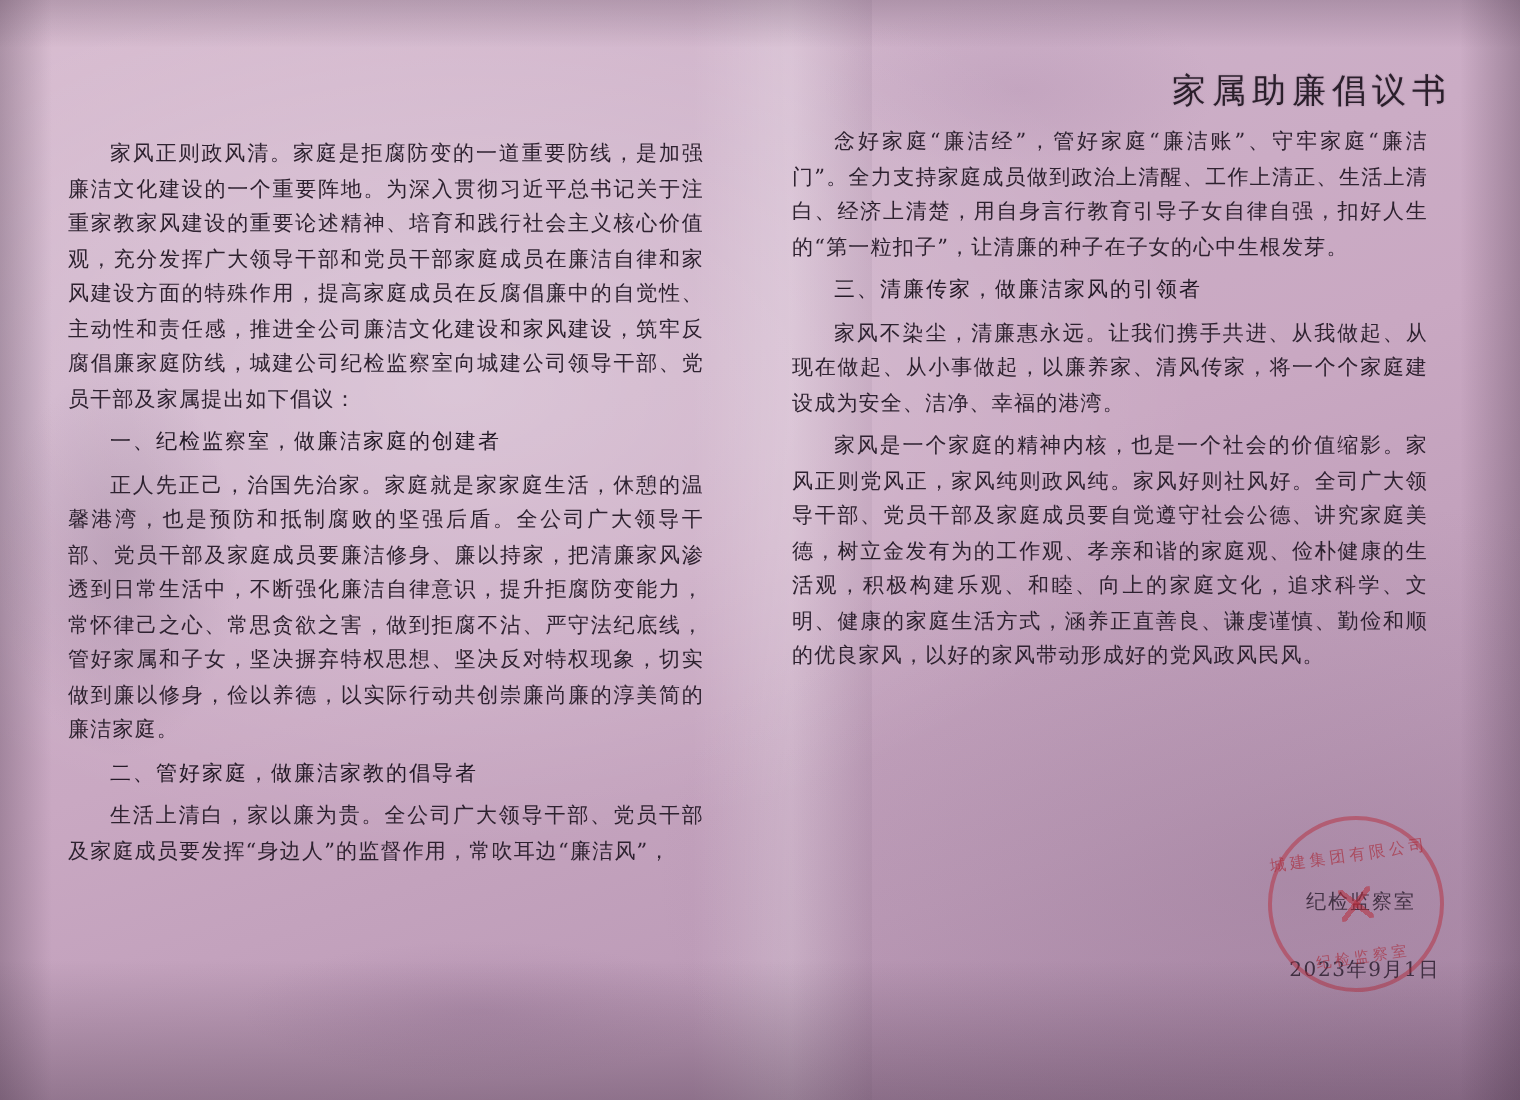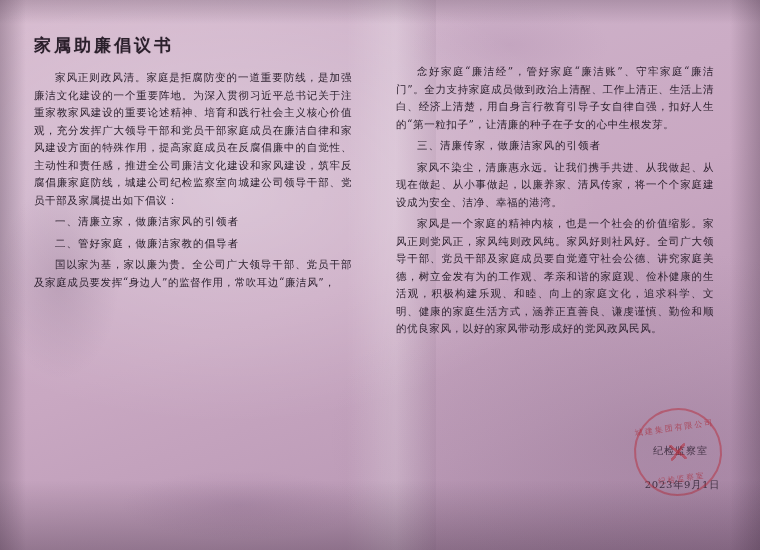--- a/index.html
+++ b/index.html
@@ -56,23 +56,23 @@
     background: linear-gradient(90deg, rgba(255,255,255,0) 0%, rgba(255,255,255,0.16) 40%, rgba(255,255,255,0.20) 55%, rgba(120,95,120,0.10) 100%);
     pointer-events: none;
   }
   .sheet {
     position: absolute;
     left: 0; top: 0; right: 0; bottom: 0;
     padding: 18px 34px 22px 34px;
     box-sizing: border-box;
   }
   .title {
-    text-align: left;
-    font-family: "DejaVu Serif", serif;
-    font-weight: bold;
+    text-align: right;
+    font-family: "DejaVu Serif", serif;
+    font-weight: normal;
     font-size: 17px;
     letter-spacing: 3px;
     color: #2a1f2b;
     margin: 16px 0 6px 0;
     text-shadow: 0 0 1px rgba(60,40,60,0.25);
   }
   .columns {
     display: flex;
     gap: 44px;
     align-items: flex-start;
@@ -178,23 +178,24 @@
   <div class="blot blot-b"></div>
   <div class="blot blot-c"></div>
   <div class="crease"></div>
 
   <div class="sheet">
     <div class="title">家属助廉倡议书</div>
 
     <div class="columns">
       <div class="col col-left">
         <p class="first-body">家风正则政风清。家庭是拒腐防变的一道重要防线，是加强廉洁文化建设的一个重要阵地。为深入贯彻习近平总书记关于注重家教家风建设的重要论述精神、培育和践行社会主义核心价值观，充分发挥广大领导干部和党员干部家庭成员在廉洁自律和家风建设方面的特殊作用，提高家庭成员在反腐倡廉中的自觉性、主动性和责任感，推进全公司廉洁文化建设和家风建设，筑牢反腐倡廉家庭防线，城建公司纪检监察室向城建公司领导干部、党员干部及家属提出如下倡议：</p>
-        <p class="heading">一、清廉立家，做廉洁家风的引领者</p>
+        <p class="heading">一、纪检监察室，做廉洁家庭的创建者</p>
+        <p>正人先正己，治国先治家。家庭就是家家庭生活，休憩的温馨港湾，也是预防和抵制腐败的坚强后盾。全公司广大领导干部、党员干部及家庭成员要廉洁修身、廉以持家，把清廉家风渗透到日常生活中，不断强化廉洁自律意识，提升拒腐防变能力，常怀律己之心、常思贪欲之害，做到拒腐不沾、严守法纪底线，管好家属和子女，坚决摒弃特权思想、坚决反对特权现象，切实做到廉以修身，俭以养德，以实际行动共创崇廉尚廉的淳美简的廉洁家庭。</p>
         <p class="heading">二、管好家庭，做廉洁家教的倡导者</p>
-        <p>国以家为基，家以廉为贵。全公司广大领导干部、党员干部及家庭成员要发挥“身边人”的监督作用，常吹耳边“廉洁风”，</p>
+        <p>生活上清白，家以廉为贵。全公司广大领导干部、党员干部及家庭成员要发挥“身边人”的监督作用，常吹耳边“廉洁风”，</p>
       </div>
 
       <div class="col col-right">
         <p>念好家庭“廉洁经”，管好家庭“廉洁账”、守牢家庭“廉洁门”。全力支持家庭成员做到政治上清醒、工作上清正、生活上清白、经济上清楚，用自身言行教育引导子女自律自强，扣好人生的“第一粒扣子”，让清廉的种子在子女的心中生根发芽。</p>
         <p class="heading">三、清廉传家，做廉洁家风的引领者</p>
         <p>家风不染尘，清廉惠永远。让我们携手共进、从我做起、从现在做起、从小事做起，以廉养家、清风传家，将一个个家庭建设成为安全、洁净、幸福的港湾。</p>
         <p>家风是一个家庭的精神内核，也是一个社会的价值缩影。家风正则党风正，家风纯则政风纯。家风好则社风好。全司广大领导干部、党员干部及家庭成员要自觉遵守社会公德、讲究家庭美德，树立金发有为的工作观、孝亲和谐的家庭观、俭朴健康的生活观，积极构建乐观、和睦、向上的家庭文化，追求科学、文明、健康的家庭生活方式，涵养正直善良、谦虔谨慎、勤俭和顺的优良家风，以好的家风带动形成好的党风政风民风。</p>
       </div>
     </div>
   </div>

